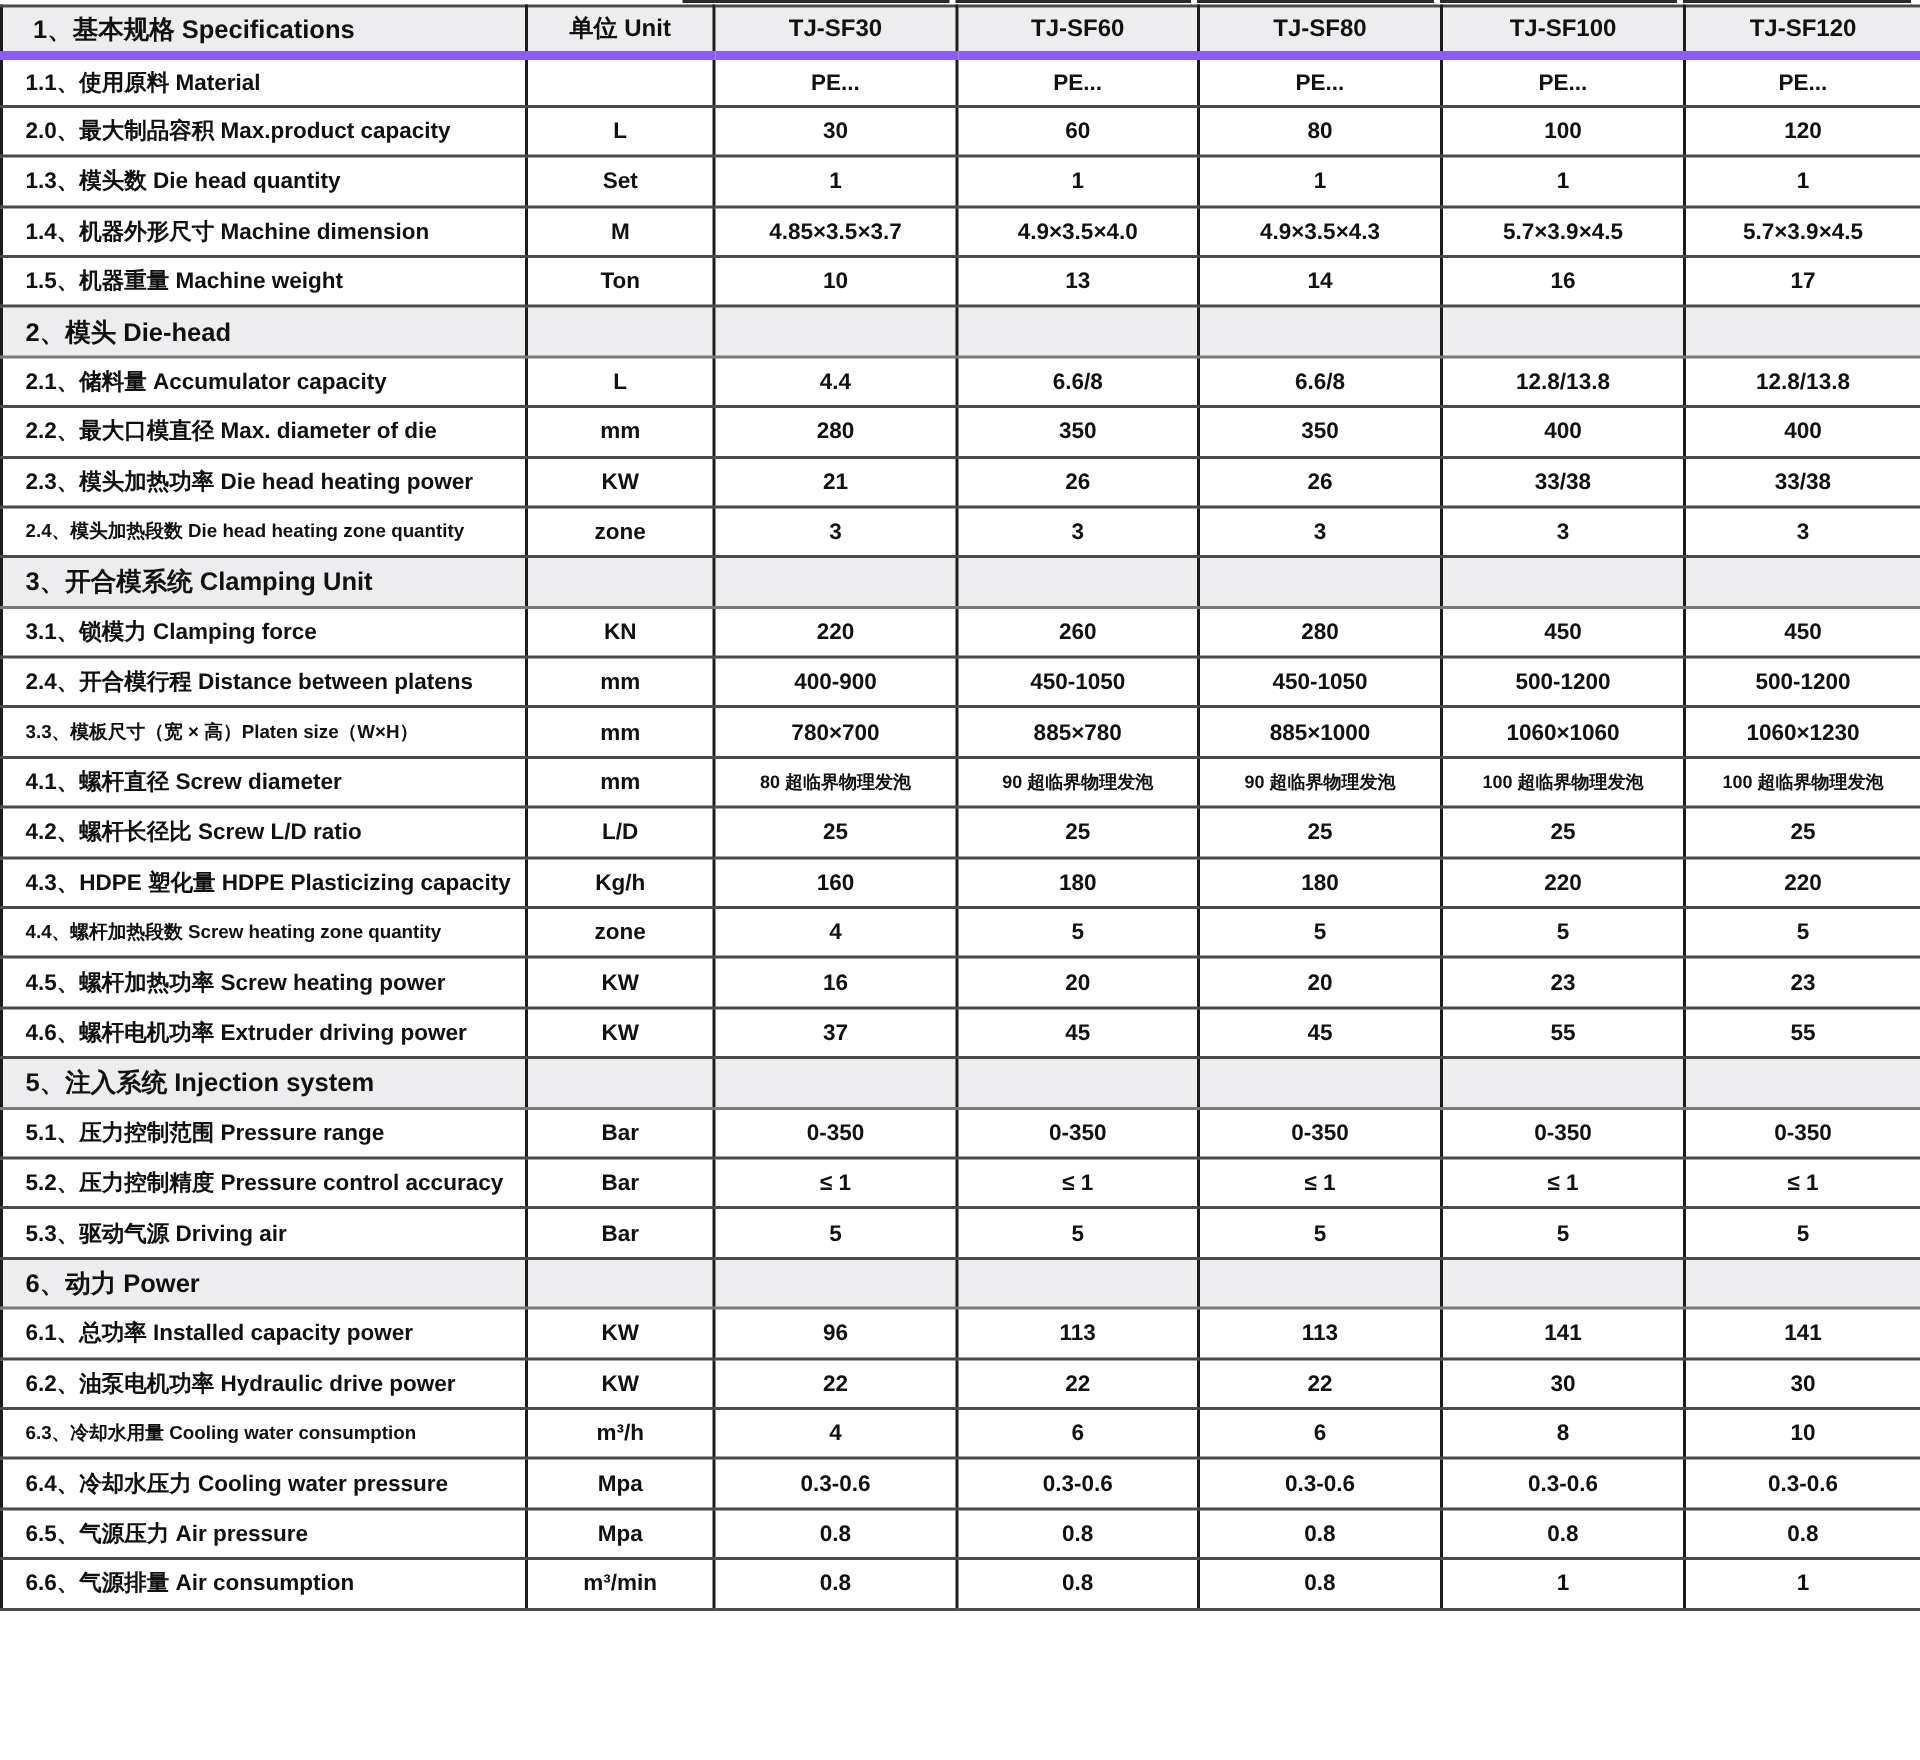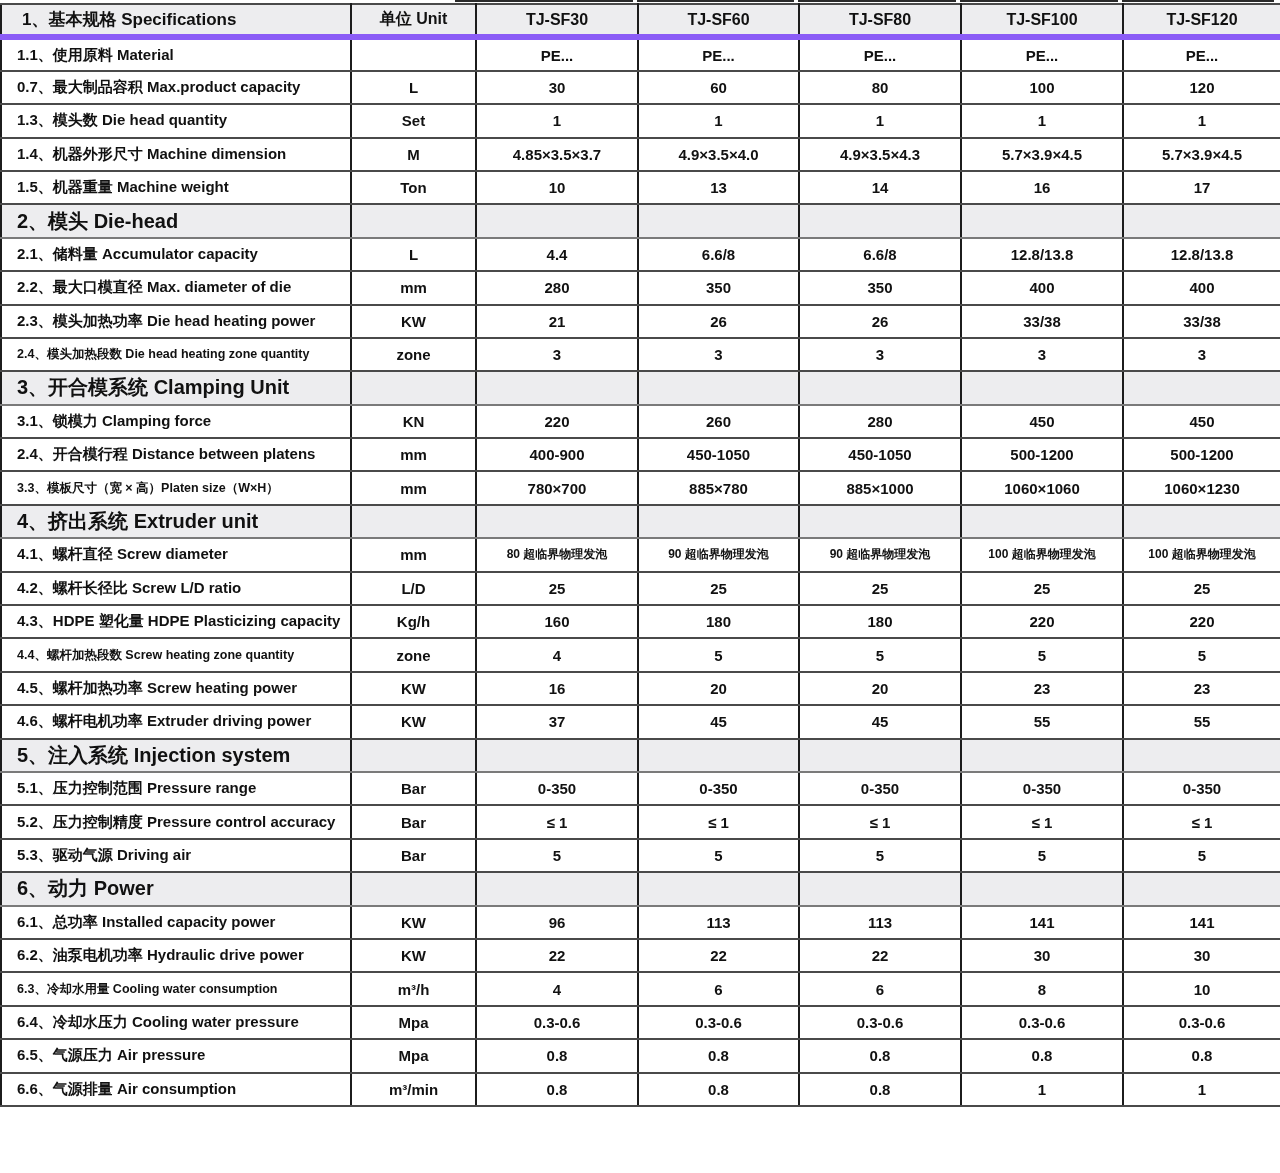--- a/index.html
+++ b/index.html
@@ -38,21 +38,21 @@
     white-space: nowrap;
   }
   tr.section td, thead th { background: #ededef; }
   tr.section td { border-bottom: 2px solid #7a7a7a; }
   thead th { border-bottom: 6px solid #8b5cf6; }
 
   .label { text-align: left; padding-left: 15px; font-size: 15px; }
   .val   { text-align: center; font-size: 15px; }
   .label.sm { font-size: 12.5px; }
   .val.sm   { font-size: 12px; }
-  tr.section td.label { font-size: 20px; }
+  tr.section td.label { font-size: 17px; }
   th.hlabel { text-align: left; padding-left: 20px; font-size: 17px; }
   th.hunit, th.hmodel { text-align: center; font-size: 16px; }
 </style>
 </head>
 <body>
 
 <div class="top-fragment">
   <span class="tf1"></span>
     <span class="tf2"></span>
     <span class="tf3"></span>
@@ -85,21 +85,21 @@
       <tr class="data">
         <td class="label">1.1、使用原料 Material</td>
         <td class="val"></td>
         <td class="val">PE...</td>
         <td class="val">PE...</td>
         <td class="val">PE...</td>
         <td class="val">PE...</td>
         <td class="val">PE...</td>
       </tr>
       <tr class="data">
-        <td class="label">0.7、最大制品容积 Max.product capacity</td>
+        <td class="label">2.0、最大制品容积 Max.product capacity</td>
         <td class="val">L</td>
         <td class="val">30</td>
         <td class="val">60</td>
         <td class="val">80</td>
         <td class="val">100</td>
         <td class="val">120</td>
       </tr>
       <tr class="data">
         <td class="label">1.3、模头数 Die head quantity</td>
         <td class="val">Set</td>
@@ -201,29 +201,20 @@
       </tr>
       <tr class="data">
         <td class="label sm">3.3、模板尺寸（宽 × 高）Platen size（W×H）</td>
         <td class="val">mm</td>
         <td class="val">780×700</td>
         <td class="val">885×780</td>
         <td class="val">885×1000</td>
         <td class="val">1060×1060</td>
         <td class="val">1060×1230</td>
       </tr>
-      <tr class="section">
-        <td class="label">4、挤出系统 Extruder unit</td>
-        <td class="val"></td>
-        <td class="val"></td>
-        <td class="val"></td>
-        <td class="val"></td>
-        <td class="val"></td>
-        <td class="val"></td>
-      </tr>
       <tr class="data">
         <td class="label">4.1、螺杆直径 Screw diameter</td>
         <td class="val">mm</td>
         <td class="val sm">80 超临界物理发泡</td>
         <td class="val sm">90 超临界物理发泡</td>
         <td class="val sm">90 超临界物理发泡</td>
         <td class="val sm">100 超临界物理发泡</td>
         <td class="val sm">100 超临界物理发泡</td>
       </tr>
       <tr class="data">

